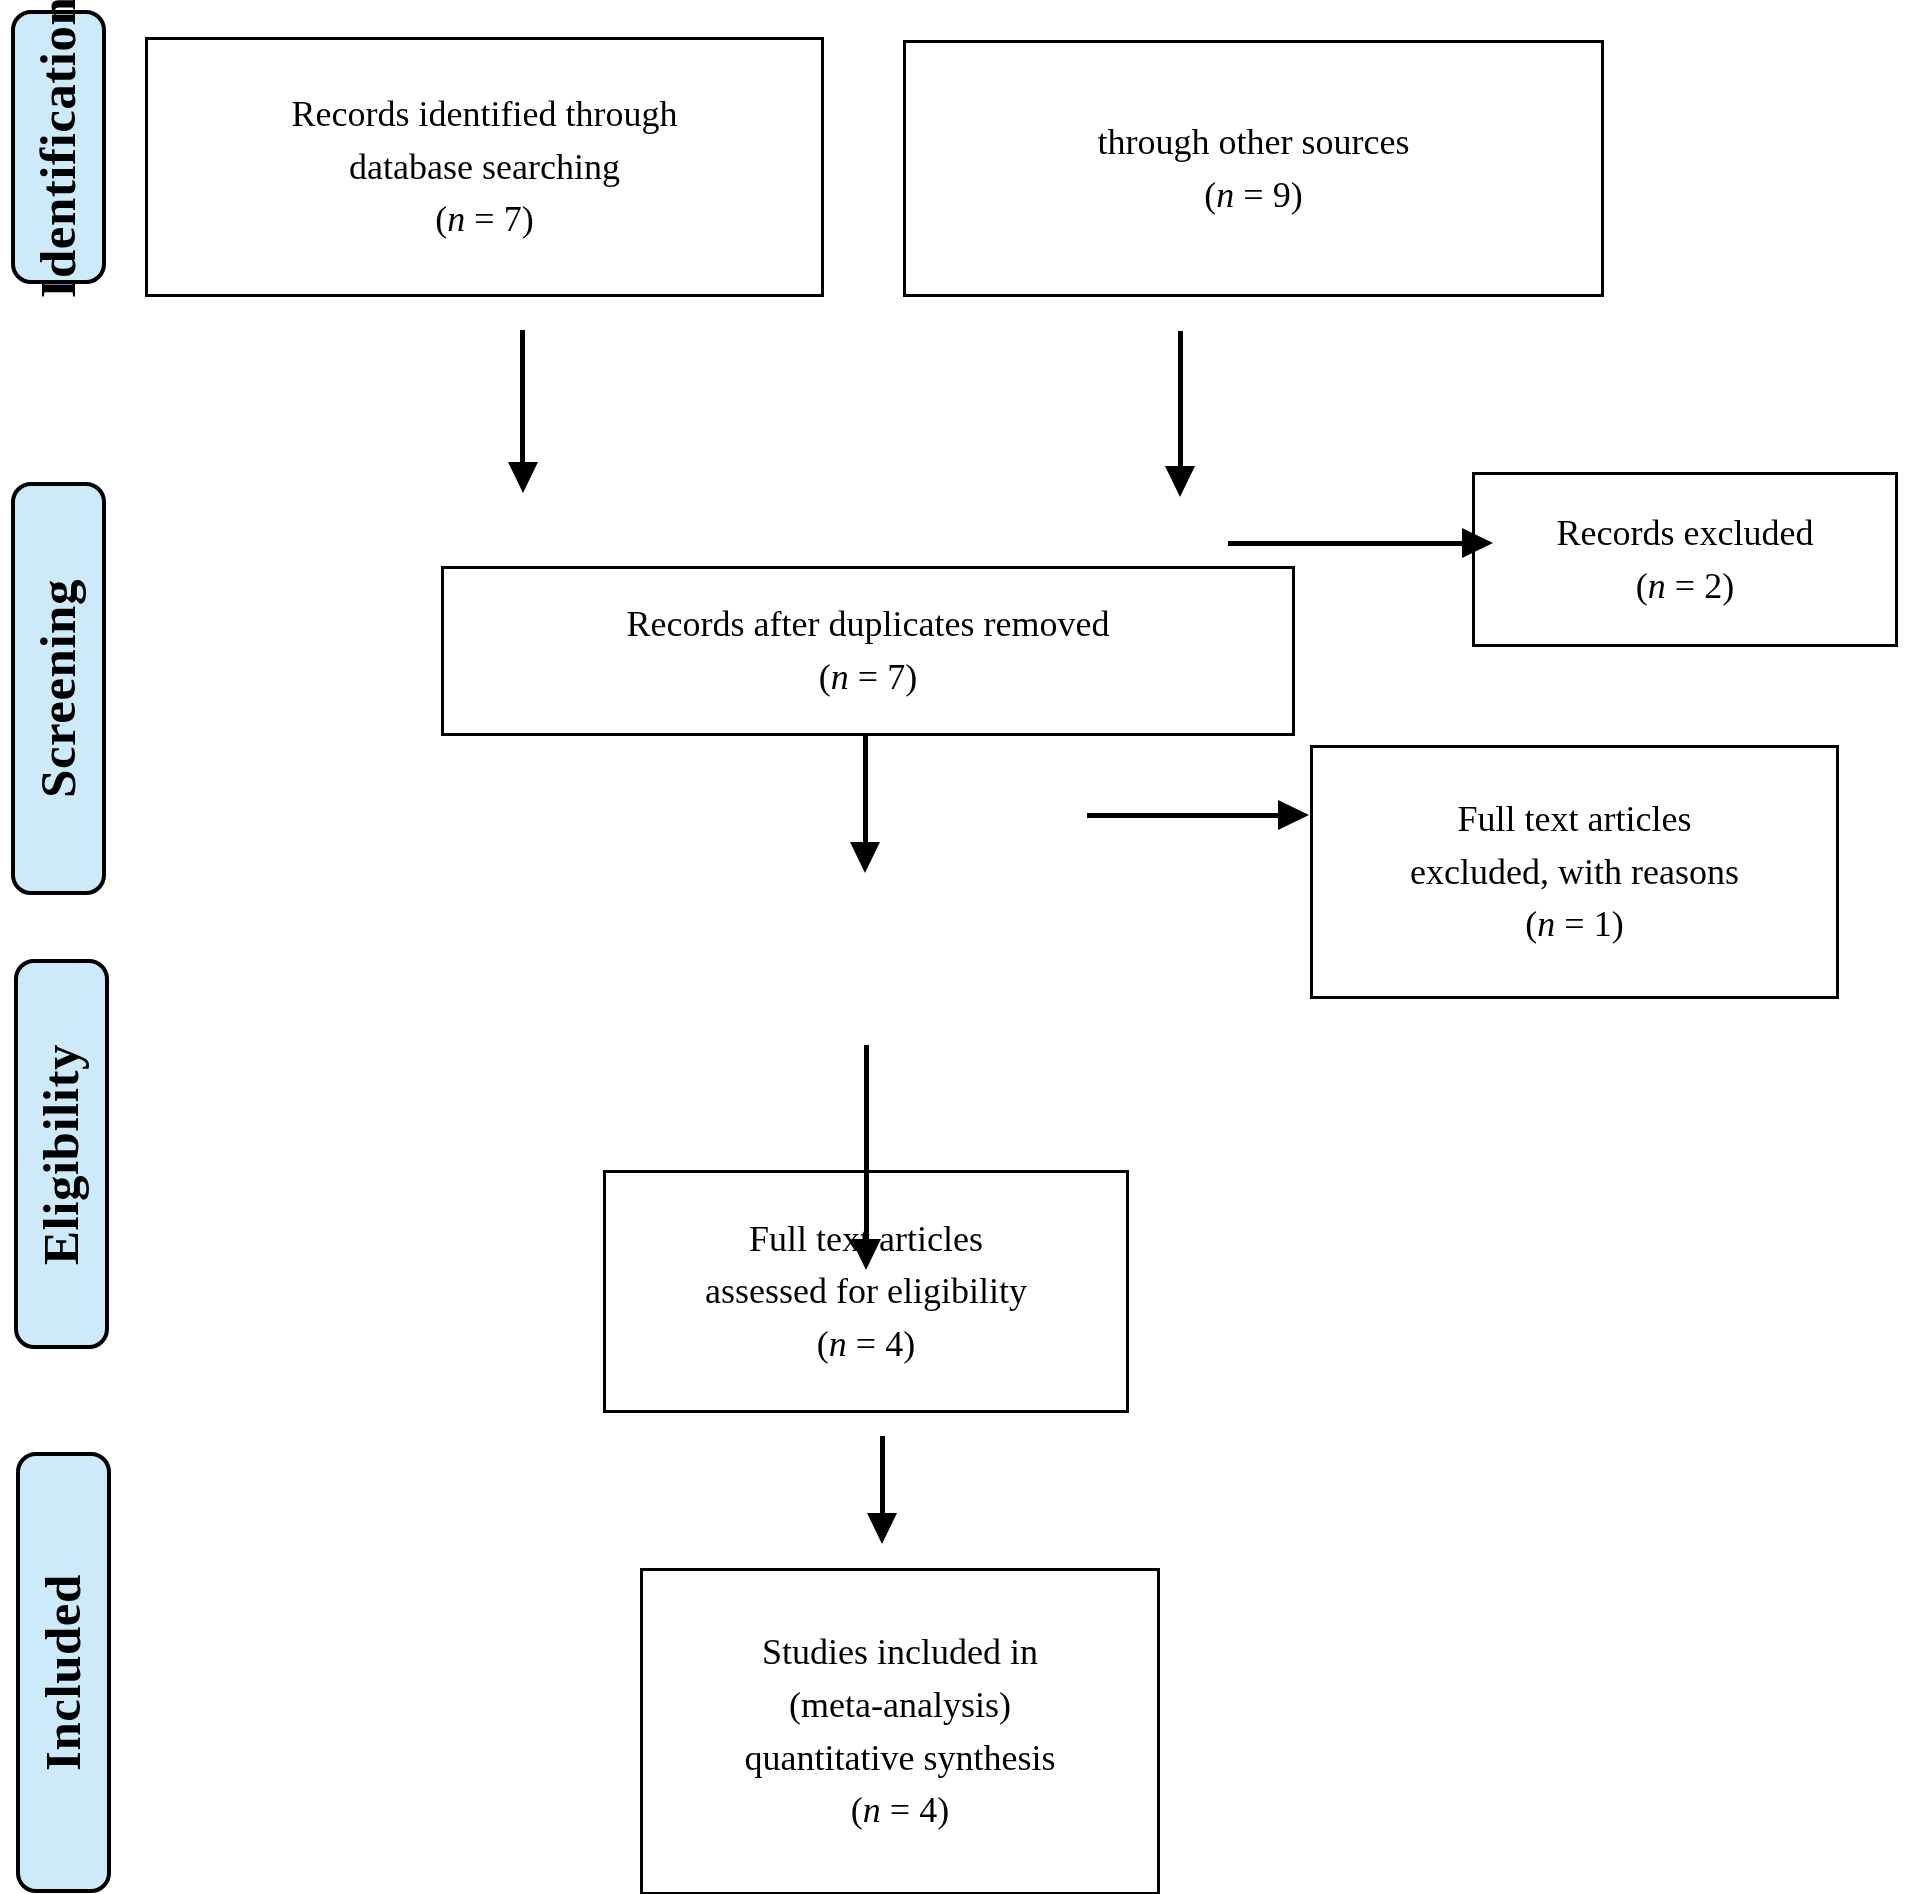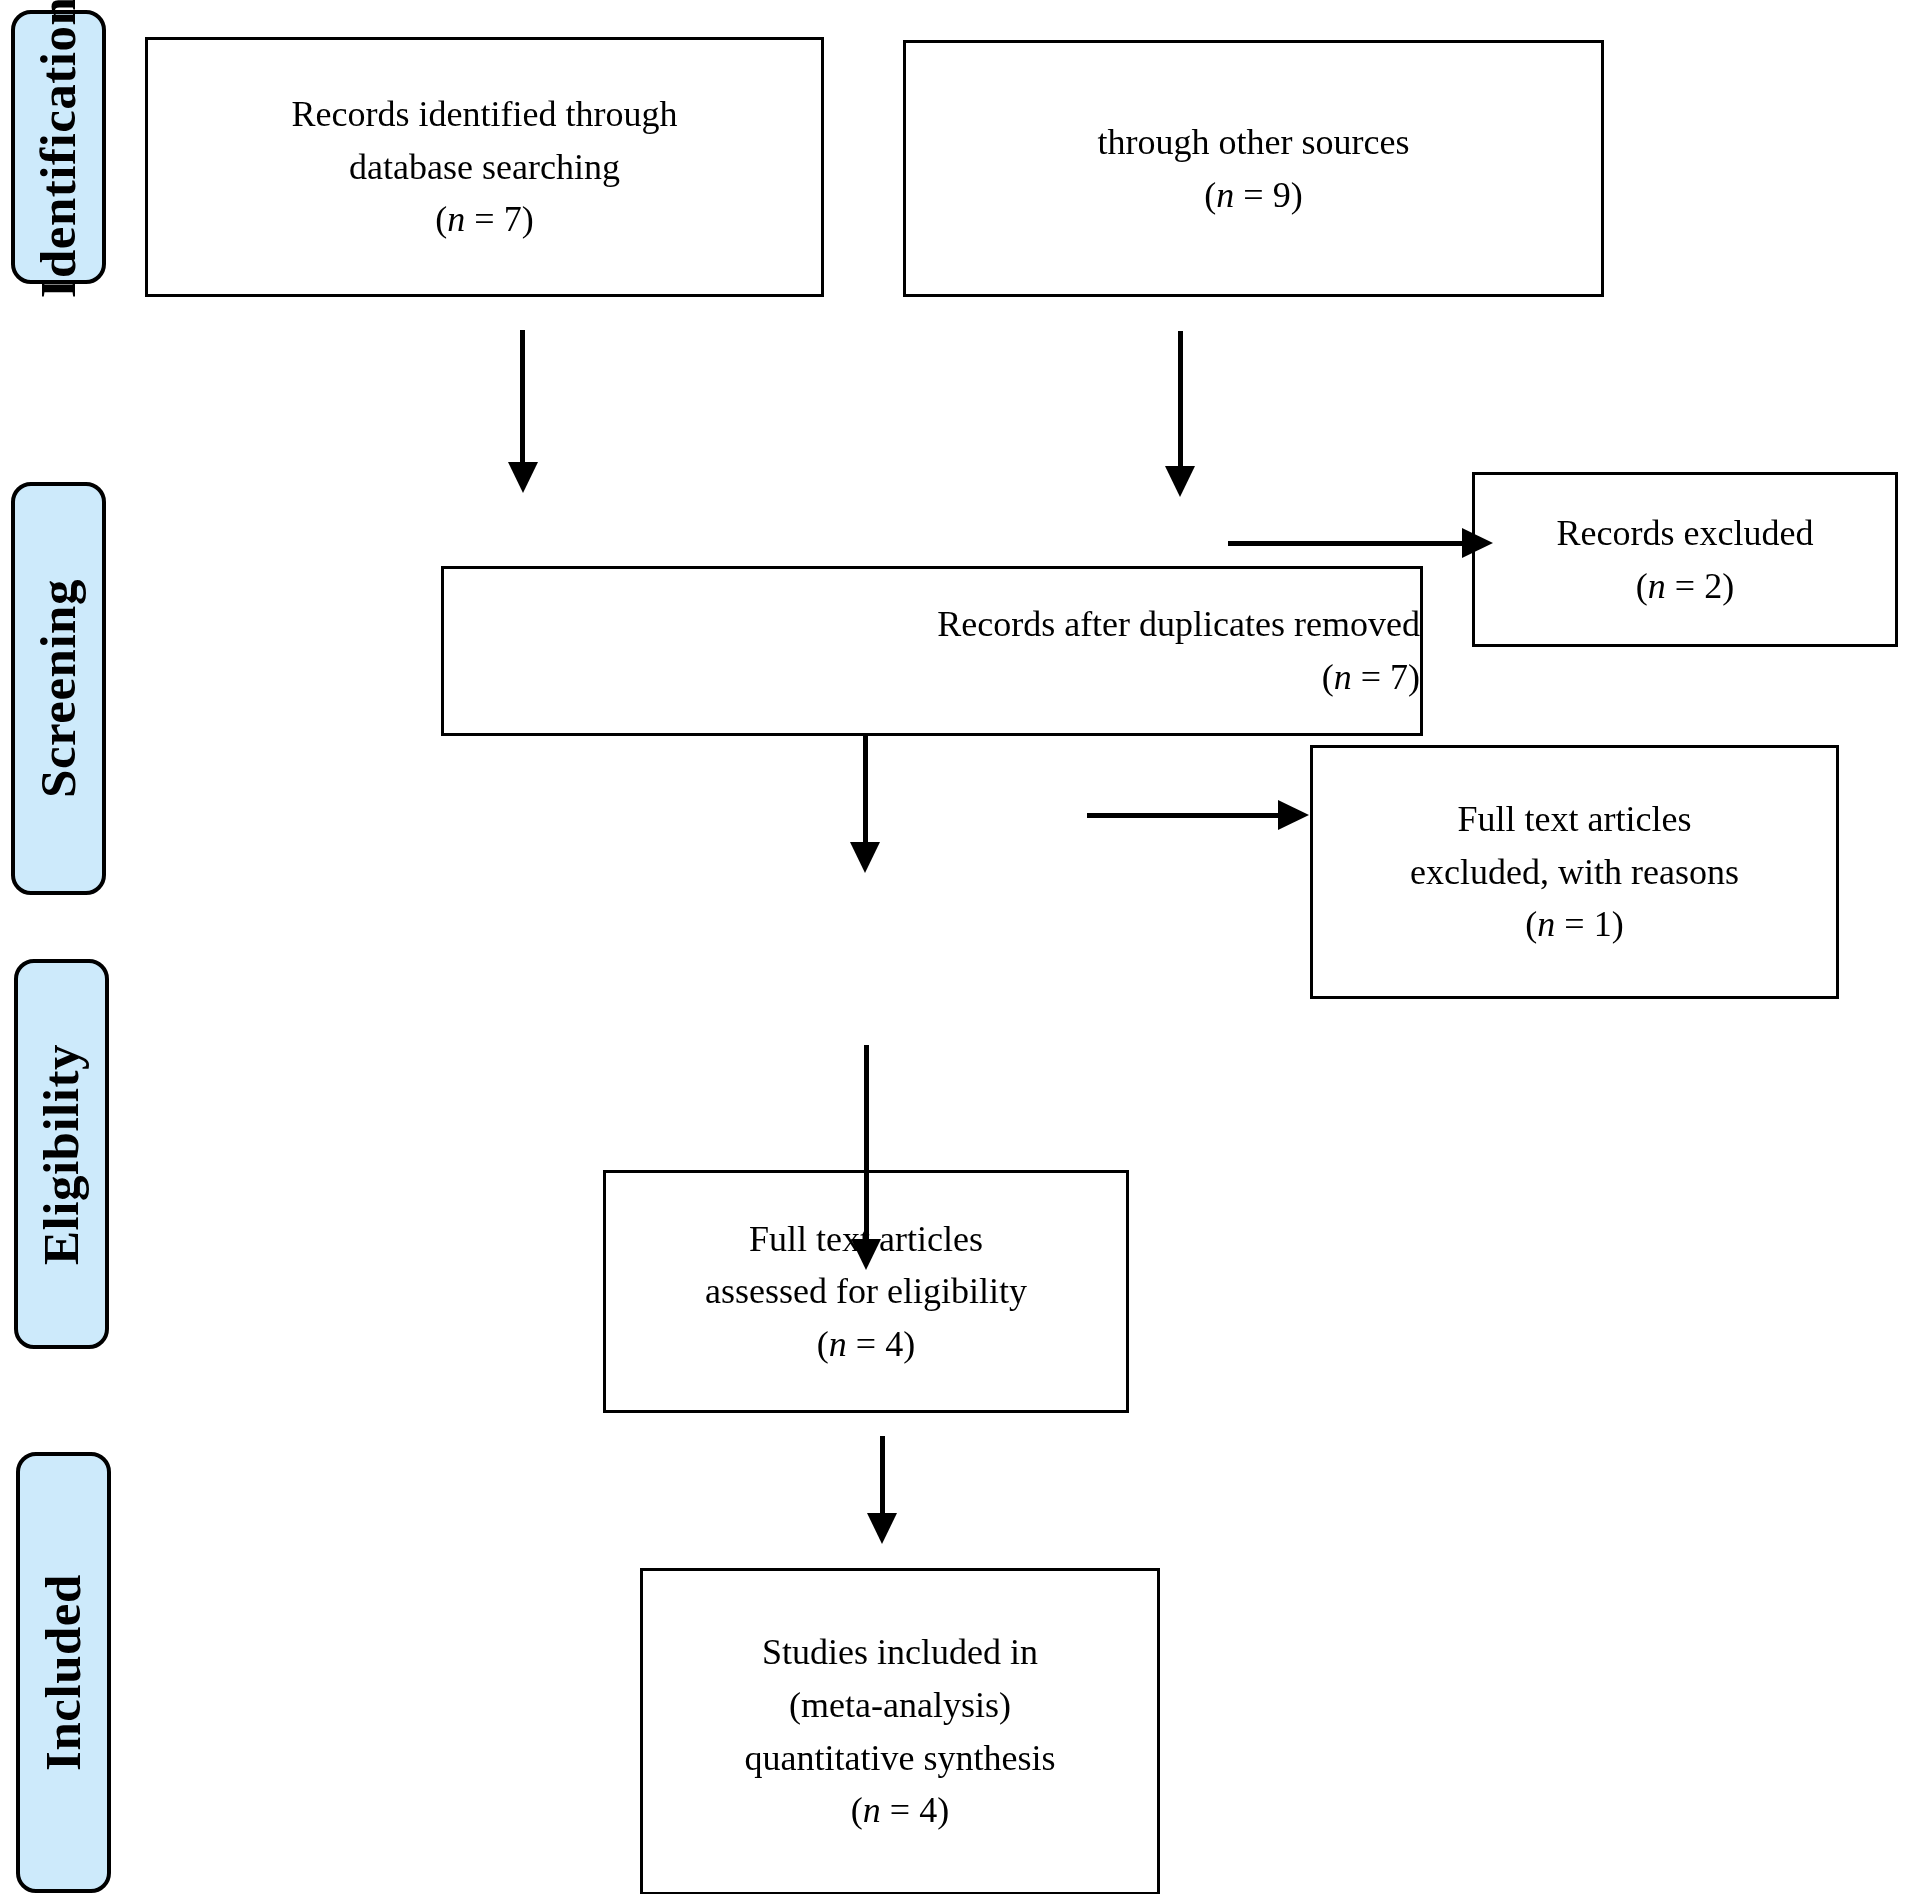--- a/index.html
+++ b/index.html
@@ -113,21 +113,21 @@
     <span class="line">through other sources</span>
     <span class="nval">(<i>n</i> = <span>9</span>)</span>
   </div>
 
   <div class="vline" style="left:520px; top:330px; height:137px;"></div>
   <div class="arrow-down" style="left:508px; top:462px;"></div>
 
   <div class="vline" style="left:1178px; top:331px; height:139px;"></div>
   <div class="arrow-down" style="left:1165px; top:466px;"></div>
 
-  <div class="box" style="left:441px; top:566px; width:982px; height:170px;align-items:flex-end;">
+  <div class="box" style="left:441px; top:566px; width:854px; height:170px;">
     <span class="line">Records after duplicates removed</span>
     <span class="nval">(<i>n</i> = <span>7</span>)</span>
   </div>
 
   <div class="box" style="left:1472px; top:472px; width:426px; height:175px;">
     <span class="line">Records excluded</span>
     <span class="nval">(<i>n</i> = <span>2</span>)</span>
   </div>
 
   <div class="hline" style="left:1228px; top:541px; width:237px;"></div>

